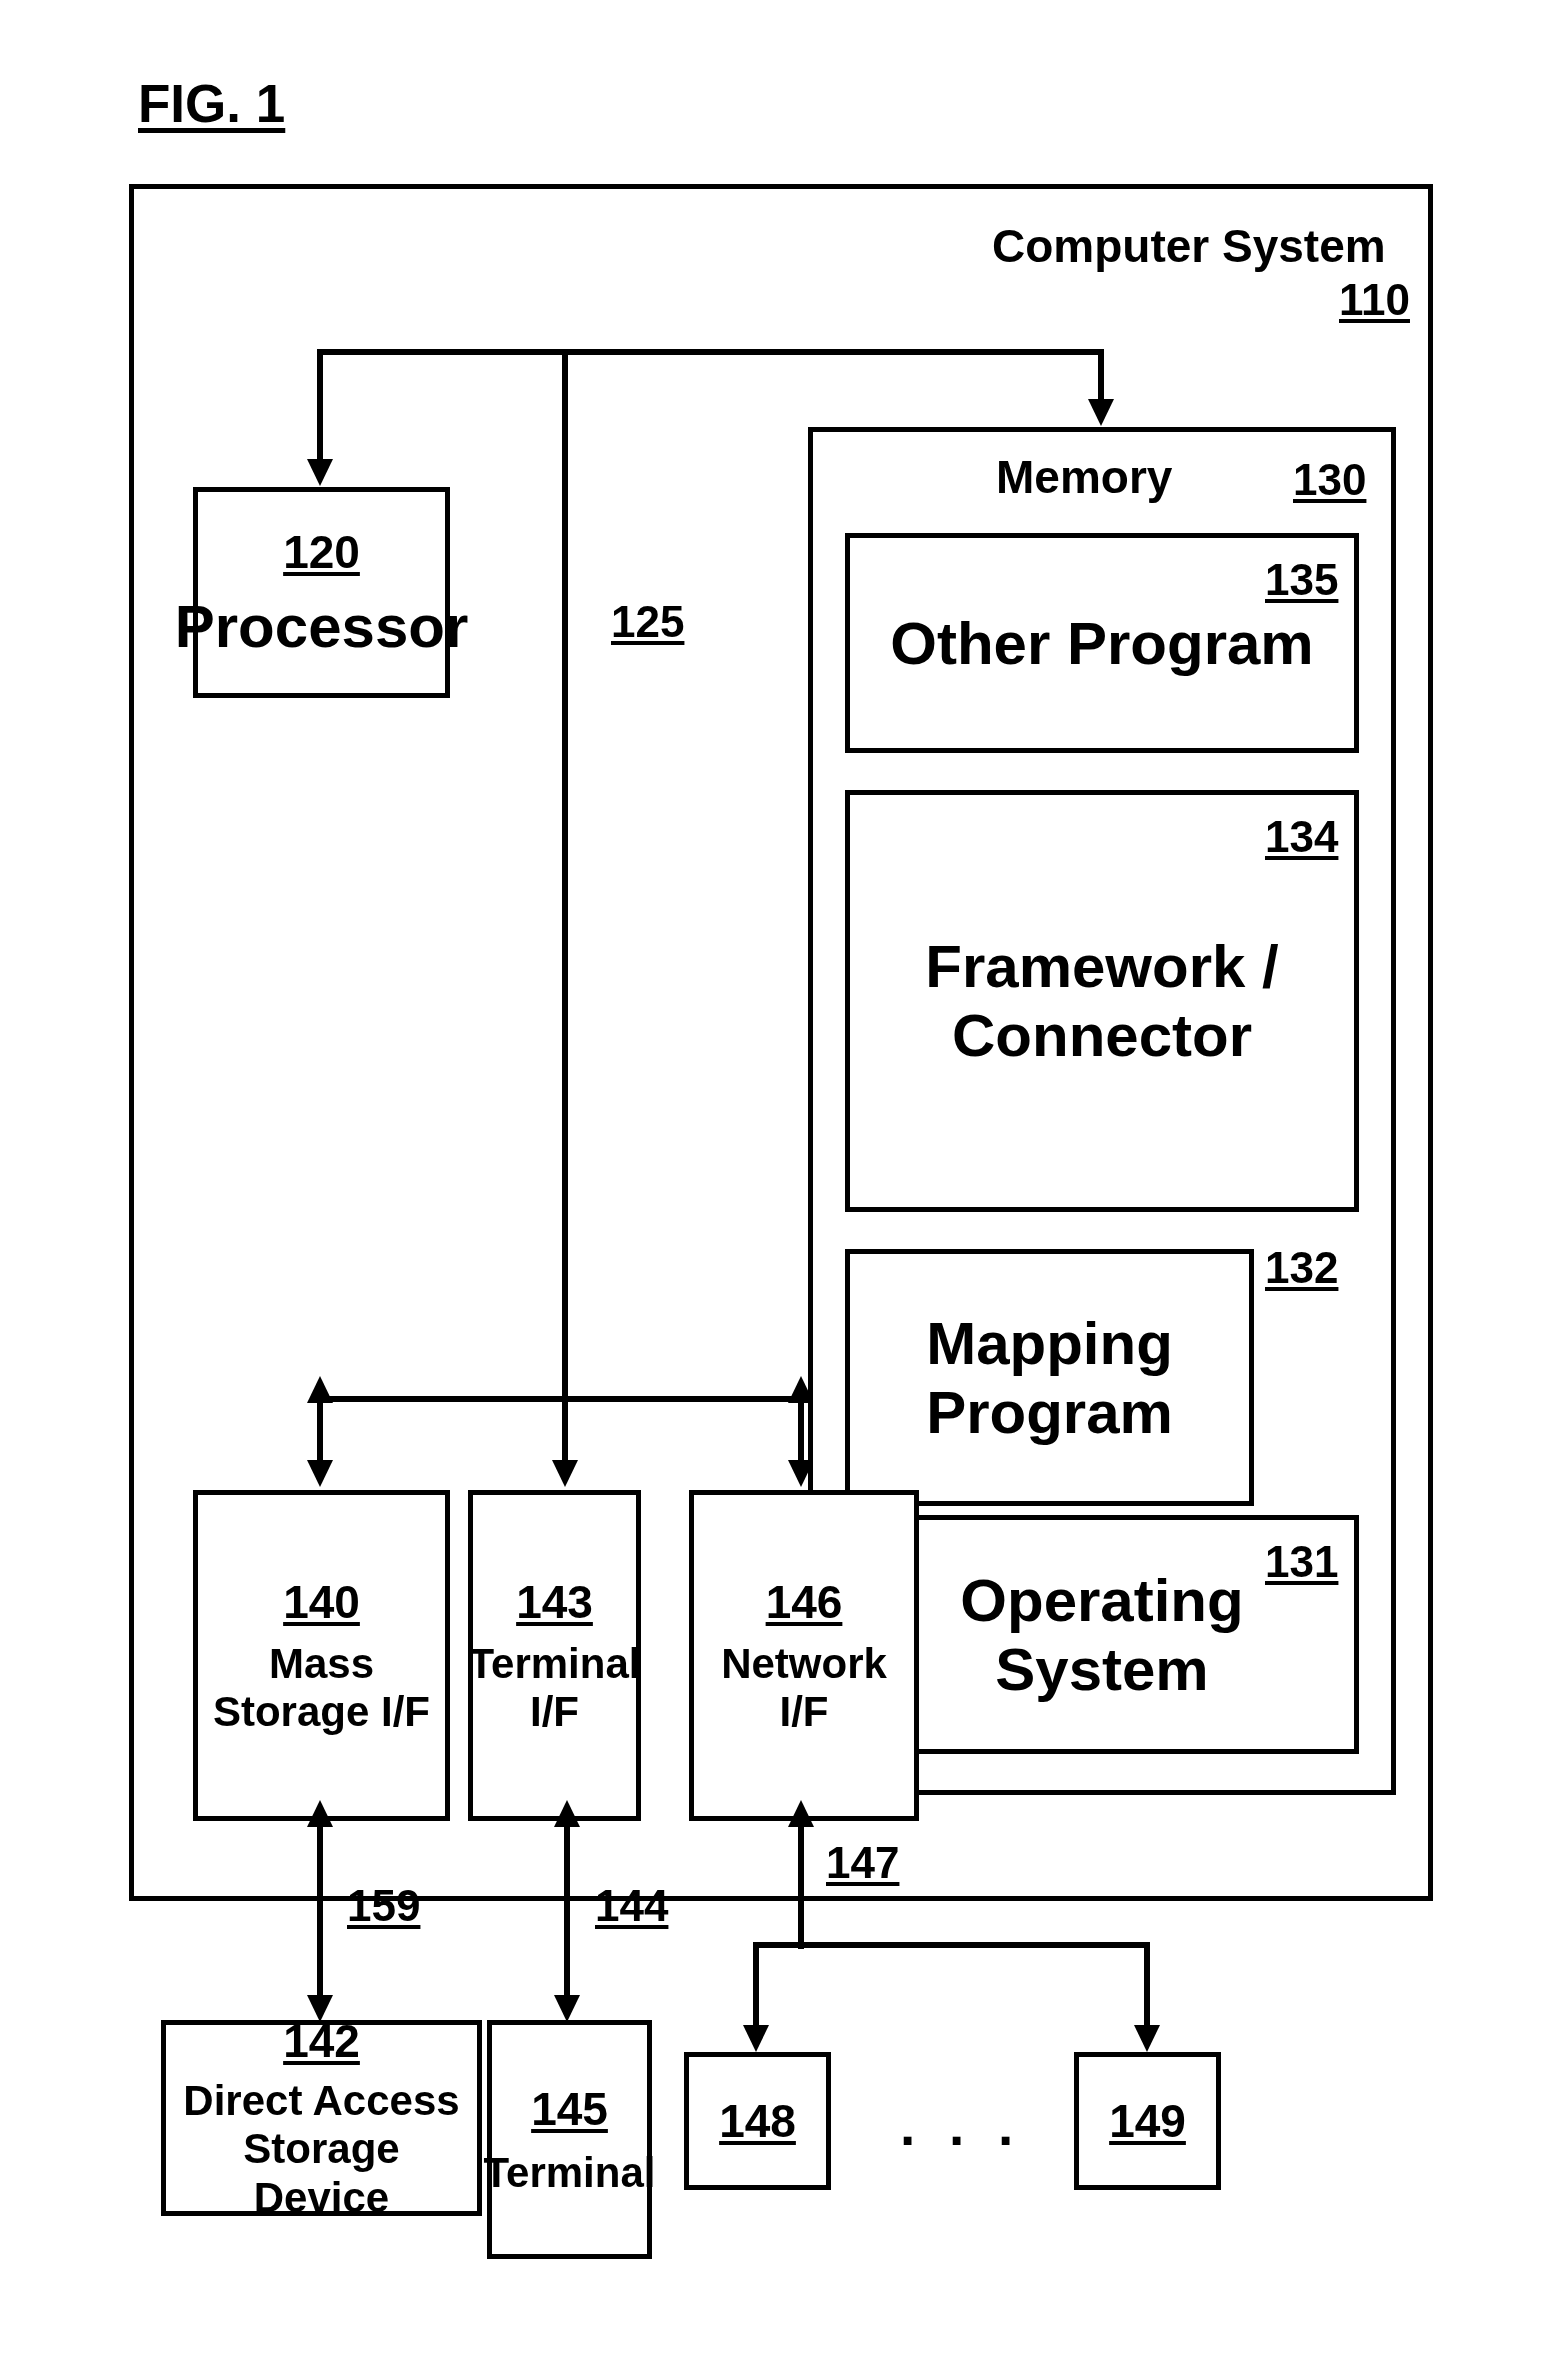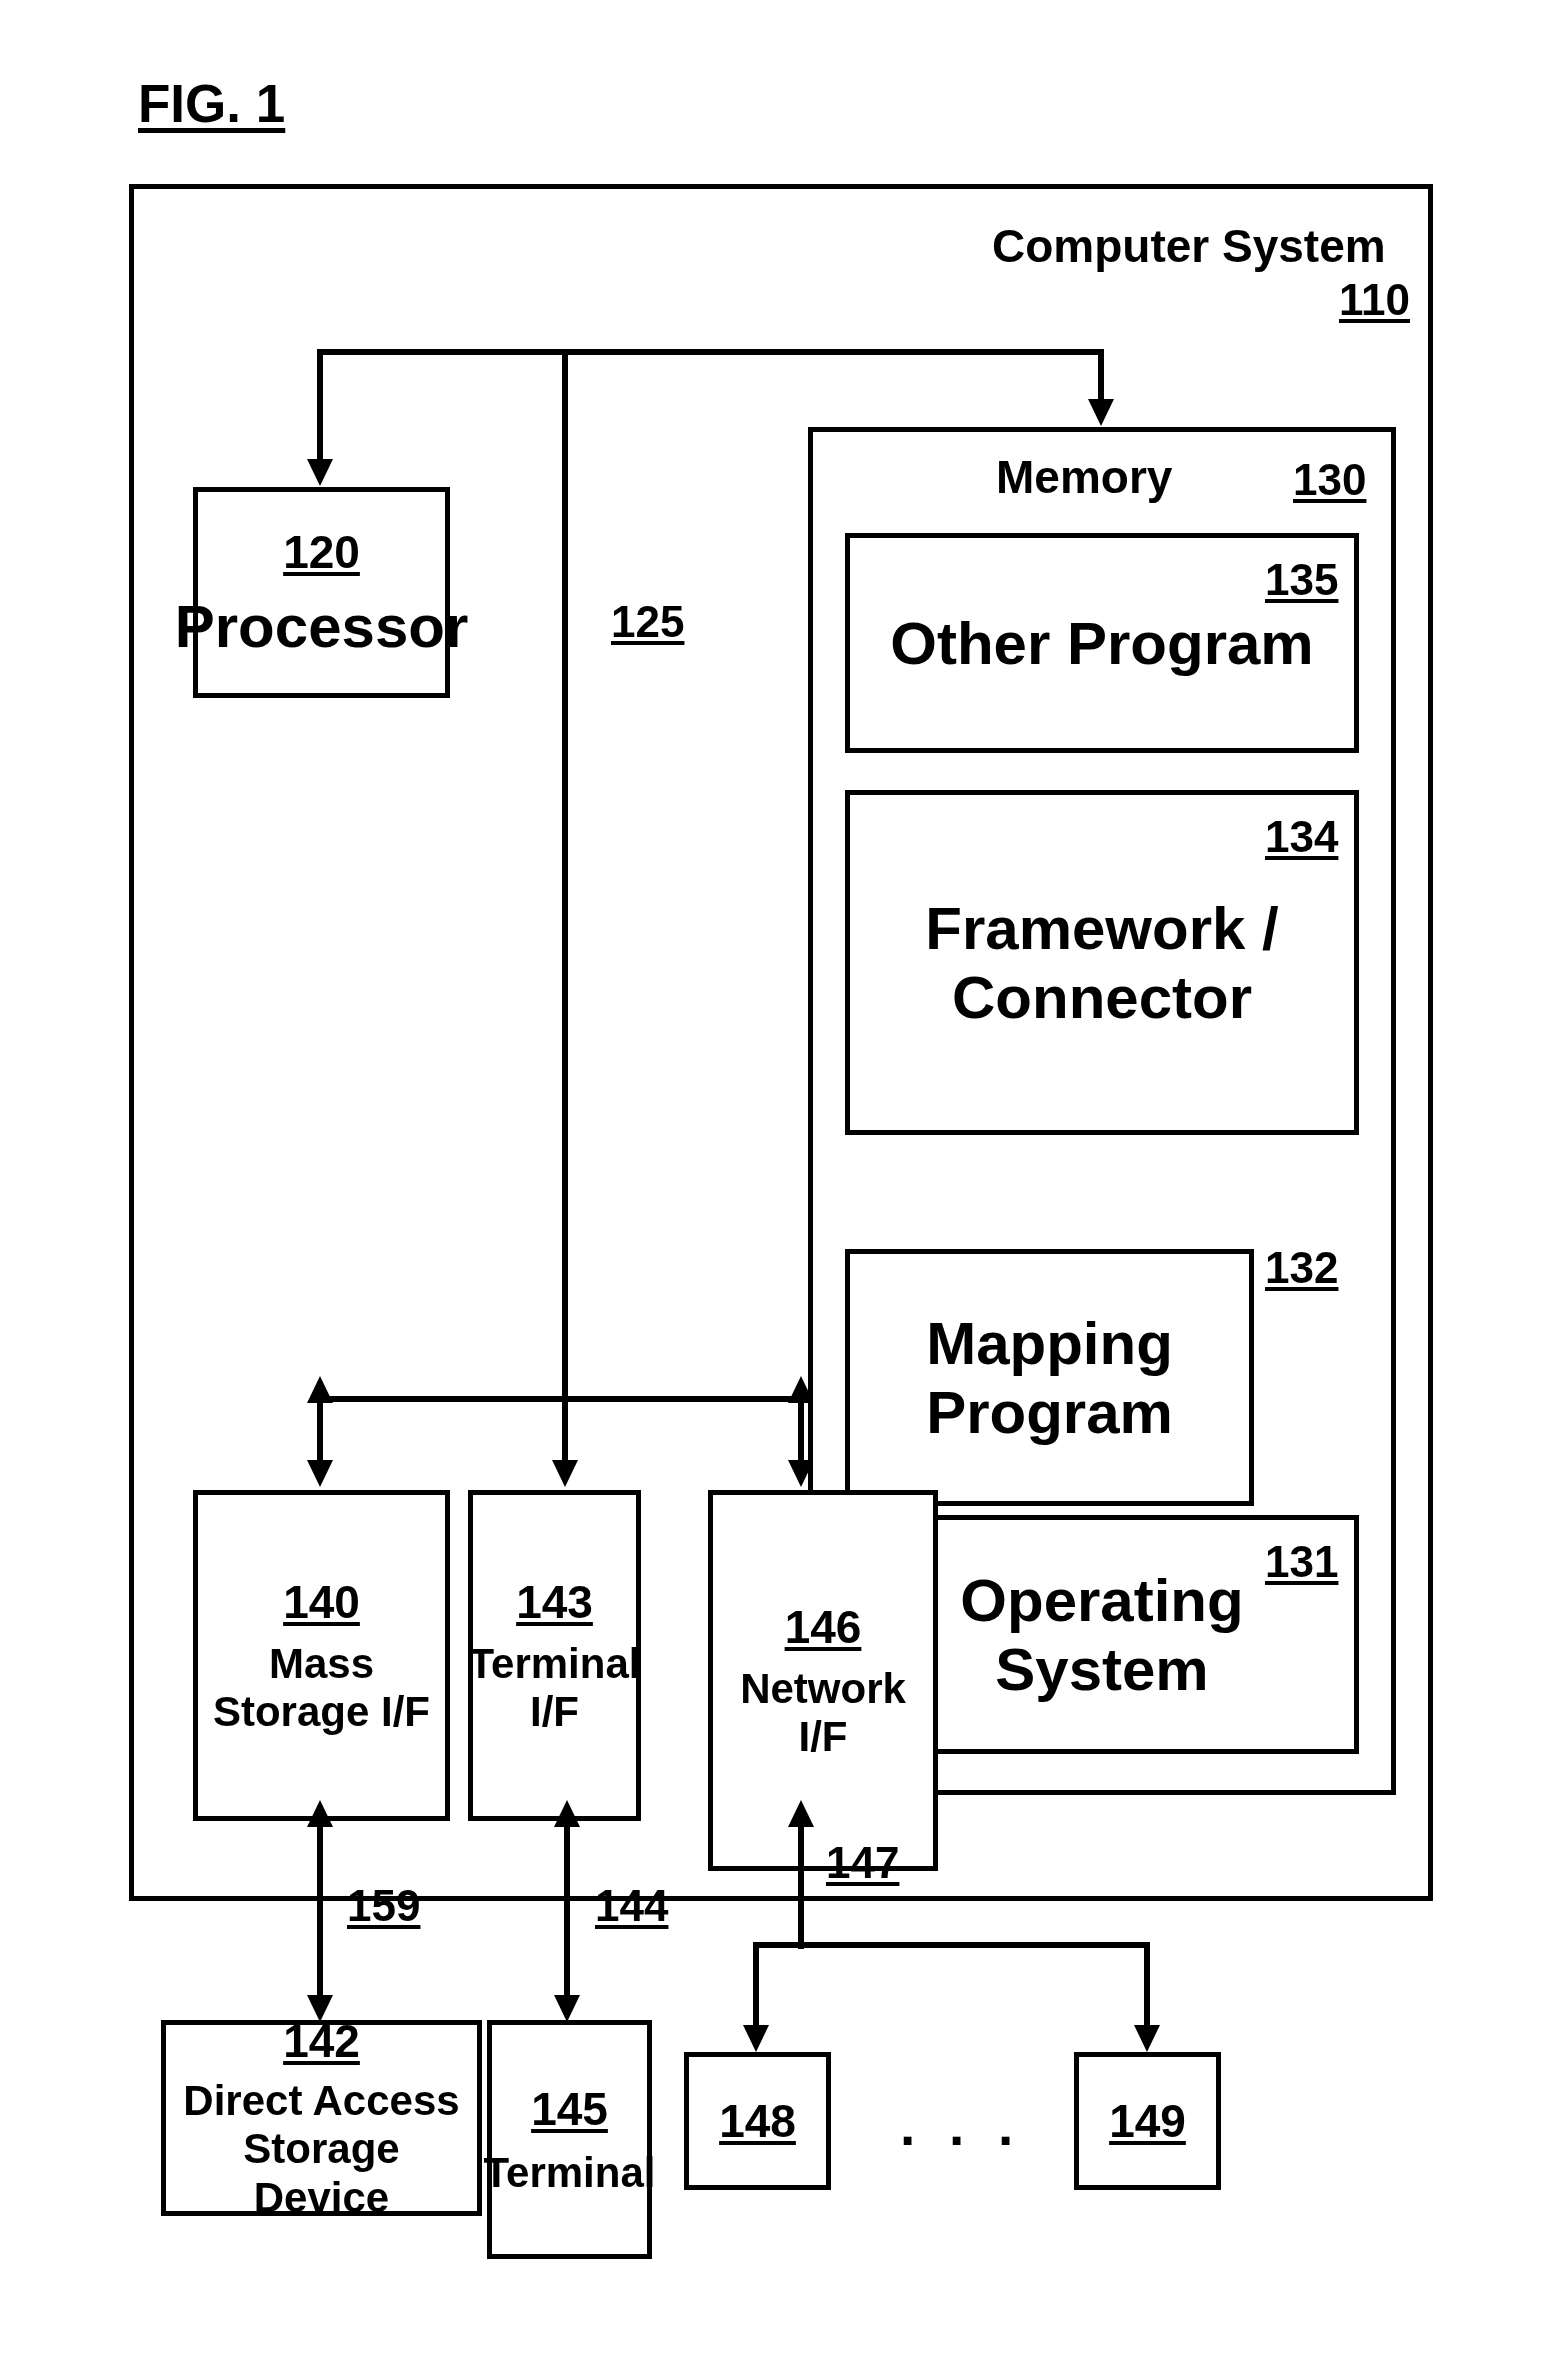--- a/index.html
+++ b/index.html
@@ -117,21 +117,21 @@
 <div class="box" style="left:808px; top:427px; width:588px; height:1368px; display:block;">
 </div>
 <div class="corner-label" style="left:996px; top:450px;">Memory</div>
 <div class="free-ref" style="left:1293px; top:455px;">130</div>
 
 <div class="box" style="left:845px; top:533px; width:514px; height:220px; gap:13px;">
   <div class="label">Other Program</div>
 </div>
 <div class="free-ref" style="left:1265px; top:555px;">135</div>
 
-<div class="box" style="left:845px; top:790px; width:514px; height:345px; gap:13px;">
+<div class="box" style="left:845px; top:790px; width:514px; height:422px; gap:13px;">
   <div class="label">Framework / Connector</div>
 </div>
 <div class="free-ref" style="left:1265px; top:812px;">134</div>
 
 <div class="box" style="left:845px; top:1234px; width:409px; height:257px; gap:13px;margin-top:15px;">
   <div class="label">Mapping Program</div>
 </div>
 <div class="free-ref" style="left:1265px; top:1243px;">132</div>
 
 <div class="box" style="left:845px; top:1515px; width:514px; height:239px; gap:13px;">
@@ -142,21 +142,21 @@
 <div class="box" style="left:193px; top:1490px; width:257px; height:331px; gap:11px;">
   <div class="refnum">140</div>
   <div class="label label-sm" style="padding:0 5.5px;">Mass Storage I/F</div>
 </div>
 
 <div class="box" style="left:468px; top:1490px; width:173px; height:331px; gap:11px;">
   <div class="refnum">143</div>
   <div class="label label-sm" style="padding:0 5.5px;">Terminal I/F</div>
 </div>
 
-<div class="box" style="left:689px; top:1490px; width:230px; height:381px; gap:11px;margin-left:19px;">
+<div class="box" style="left:689px; top:1490px; width:230px; height:331px; gap:11px;">
   <div class="refnum">146</div>
   <div class="label label-sm" style="padding:0 21px;">Network I/F</div>
 </div>
 
 <div class="line" style="left:317px; top:1820px; width:5.5px; height:184px;"></div>
 <div class="arrowhead ah-down" style="left:307px; top:1995px;"></div>
 <div class="arrowhead ah-up" style="left:307px; top:1800px;"></div>
 <div class="free-ref" style="left:347px; top:1881px;">159</div>
 
 <div class="box" style="left:161px; top:2020px; width:321px; height:196px; gap:9.2px;">

